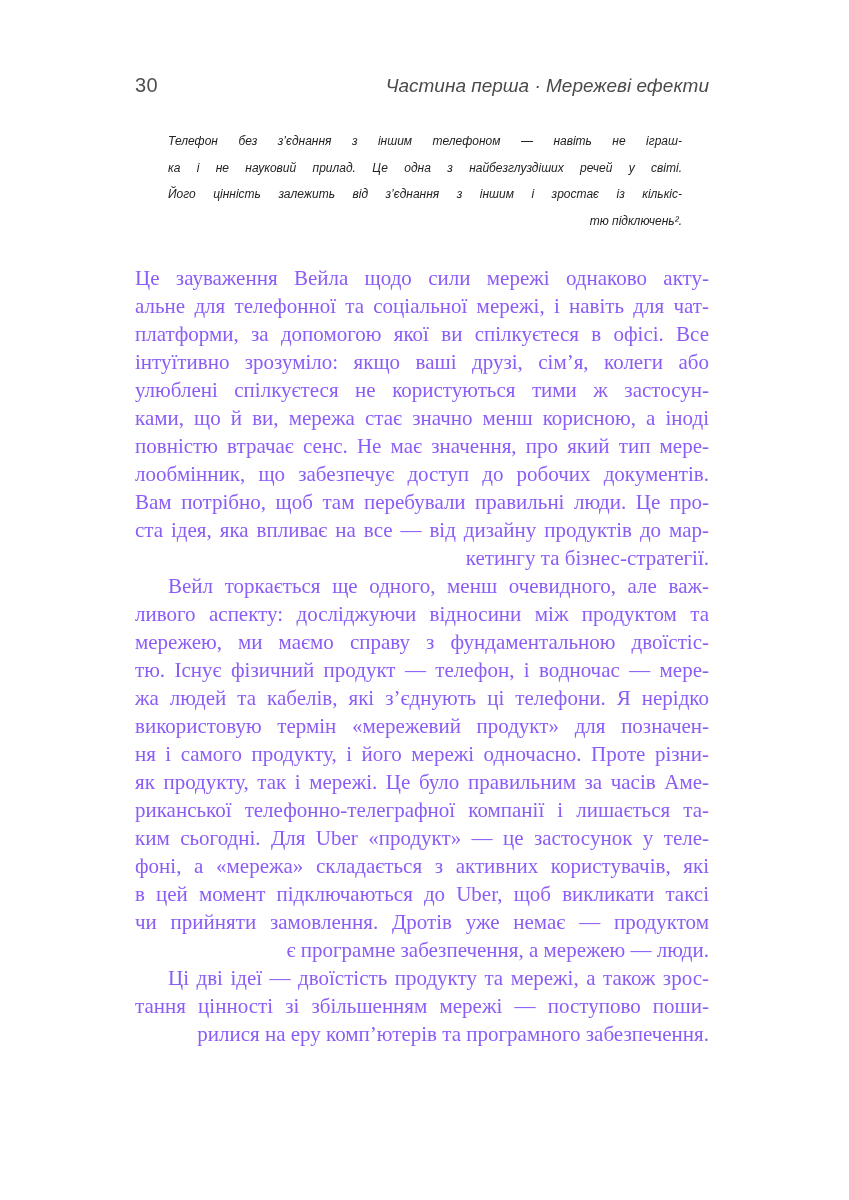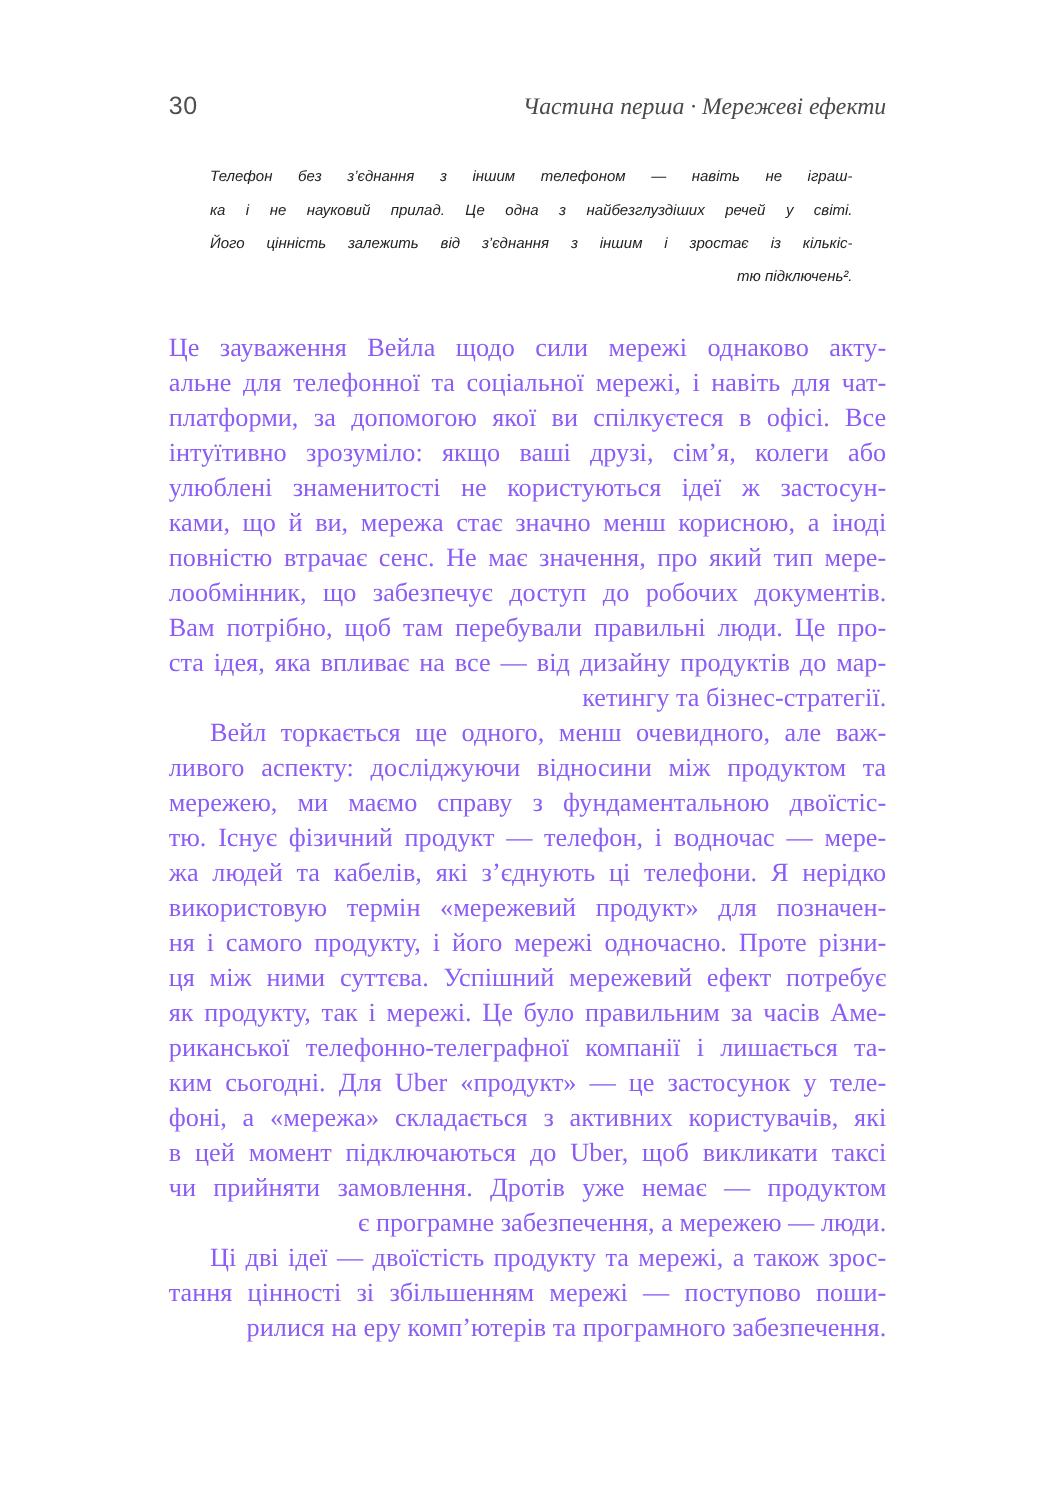--- a/index.html
+++ b/index.html
@@ -23,21 +23,21 @@
     padding-top: 57px;
     line-height: 24px;
   }
   .page-number {
     font-family: "Liberation Sans", sans-serif;
     font-size: 20px;
     color: #4f4f4f;
     letter-spacing: 0.5px;
   }
   .running-title {
-    font-family: Liberation Serif, serif;
+    font-family: Liberation Sans, sans-serif;
     font-style: italic;
     font-size: 19px;
     color: #4a4a4a;
   }
   .epigraph {
     margin-top: 30px;
     margin-left: 33px;
     width: 514px;
     font-family: "Liberation Sans", sans-serif;
     font-style: italic;
@@ -79,38 +79,37 @@
       <div class="line end">тю підключень².</div>
     </div>
 
     <div class="body-text">
 
       <div class="paragraph">
         <div class="line j">Це зауваження Вейла щодо сили мережі однаково акту-</div>
         <div class="line j">альне для телефонної та соціальної мережі, і навіть для чат-</div>
         <div class="line j">платформи, за допомогою якої ви спілкуєтеся в офісі. Все</div>
         <div class="line j">інтуїтивно зрозуміло: якщо ваші друзі, сім’я, колеги або</div>
-        <div class="line j">улюблені знаменитості не користуються ідеї ж застосун-</div>
+        <div class="line j">улюблені спілкуєтеся не користуються тими ж застосун-</div>
         <div class="line j">ками, що й ви, мережа стає значно менш корисною, а іноді</div>
         <div class="line j">повністю втрачає сенс. Не має значення, про який тип мере-</div>
         <div class="line j">лообмінник, що забезпечує доступ до робочих документів.</div>
         <div class="line j">Вам потрібно, щоб там перебували правильні люди. Це про-</div>
         <div class="line j">ста ідея, яка впливає на все — від дизайну продуктів до мар-</div>
         <div class="line end">кетингу та бізнес-стратегії.</div>
       </div>
 
       <div class="paragraph">
         <div class="line j indent">Вейл торкається ще одного, менш очевидного, але важ-</div>
         <div class="line j">ливого аспекту: досліджуючи відносини між продуктом та</div>
         <div class="line j">мережею, ми маємо справу з фундаментальною двоїстіс-</div>
         <div class="line j">тю. Існує фізичний продукт — телефон, і водночас — мере-</div>
         <div class="line j">жа людей та кабелів, які з’єднують ці телефони. Я нерідко</div>
         <div class="line j">використовую термін «мережевий продукт» для позначен-</div>
         <div class="line j">ня і самого продукту, і його мережі одночасно. Проте різни-</div>
-        <div class="line j">ця між ними суттєва. Успішний мережевий ефект потребує</div>
         <div class="line j">як продукту, так і мережі. Це було правильним за часів Аме-</div>
         <div class="line j">риканської телефонно-телеграфної компанії і лишається та-</div>
         <div class="line j">ким сьогодні. Для Uber «продукт» — це застосунок у теле-</div>
         <div class="line j">фоні, а «мережа» складається з активних користувачів, які</div>
         <div class="line j">в цей момент підключаються до Uber, щоб викликати таксі</div>
         <div class="line j">чи прийняти замовлення. Дротів уже немає — продуктом</div>
         <div class="line end">є програмне забезпечення, а мережею — люди.</div>
       </div>
 
       <div class="paragraph">

